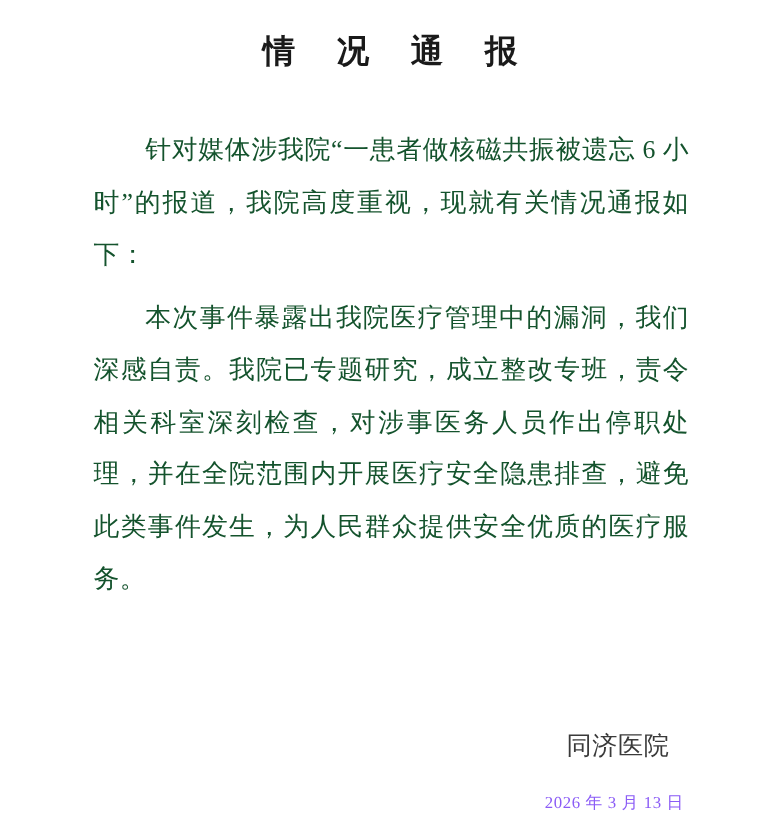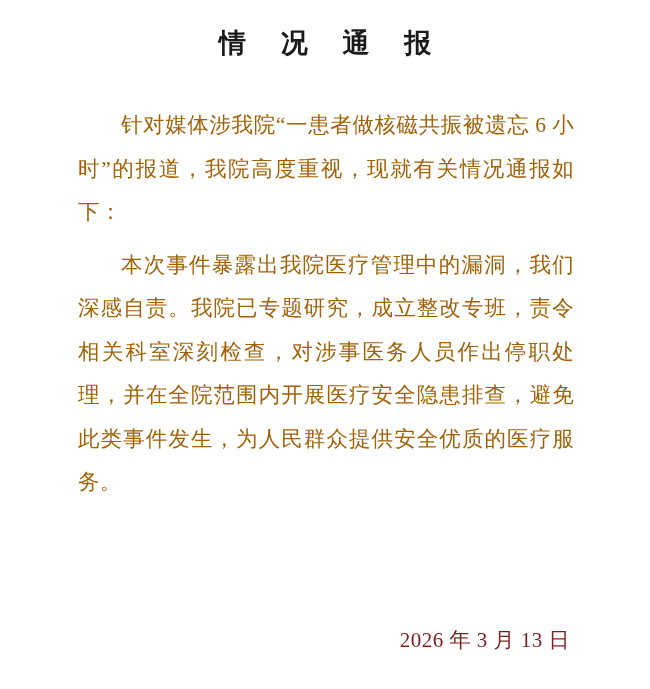--- a/index.html
+++ b/index.html
@@ -48,21 +48,21 @@
     width: 496px;
   }
 
   .para {
     margin: 0 0 9px 0;
     font-size: 21.5px;
     line-height: 43.5px;
     text-align: justify;
     text-align-last: left;
     text-indent: 43px;          
-    color: #a16207;
+    color: #14532d;
     word-break: break-all;
     letter-spacing: 0.2px;
     font-family: "Liberation Serif", "DejaVu Serif", serif;
   }
   .para:last-child { margin-bottom: 0; }
 
   
   .signature-block {
     position: absolute;
     right: 60px;
@@ -73,37 +73,38 @@
   .sign-org {
     font-size: 21px;
     line-height: 30px;
     color: #3a3a3a;
     letter-spacing: 0.5px;
     padding-right: 12px;
     font-family: "Liberation Serif", "DejaVu Serif", serif;
   }
   .sign-date {
     margin-top: 19px;
-    font-size: 21px;
+    font-size: 14px;
     line-height: 30px;
-    color: #7f1d1d;
+    color: #8b5cf6;
     letter-spacing: 0.5px;
     font-family: "Liberation Serif", "DejaVu Serif", serif;
   }
 </style>
 </head>
 <body>
 
 <div class="page">
 
   <div class="doc-title">情 况 通 报</div>
 
   <div class="body-block">
     <p class="para">针对媒体涉我院“一患者做核磁共振被遗忘 6 小时”的报道，我院高度重视，现就有关情况通报如下：</p>
     <p class="para">本次事件暴露出我院医疗管理中的漏洞，我们深感自责。我院已专题研究，成立整改专班，责令相关科室深刻检查，对涉事医务人员作出停职处理，并在全院范围内开展医疗安全隐患排查，避免此类事件发生，为人民群众提供安全优质的医疗服务。</p>
 
   </div>
 
   <div class="signature-block">
+    <div class="sign-org">同济医院</div>
     <div class="sign-date">2026 年 3 月 13 日</div>
   </div>
 
 </div>
 
 </body></html>

